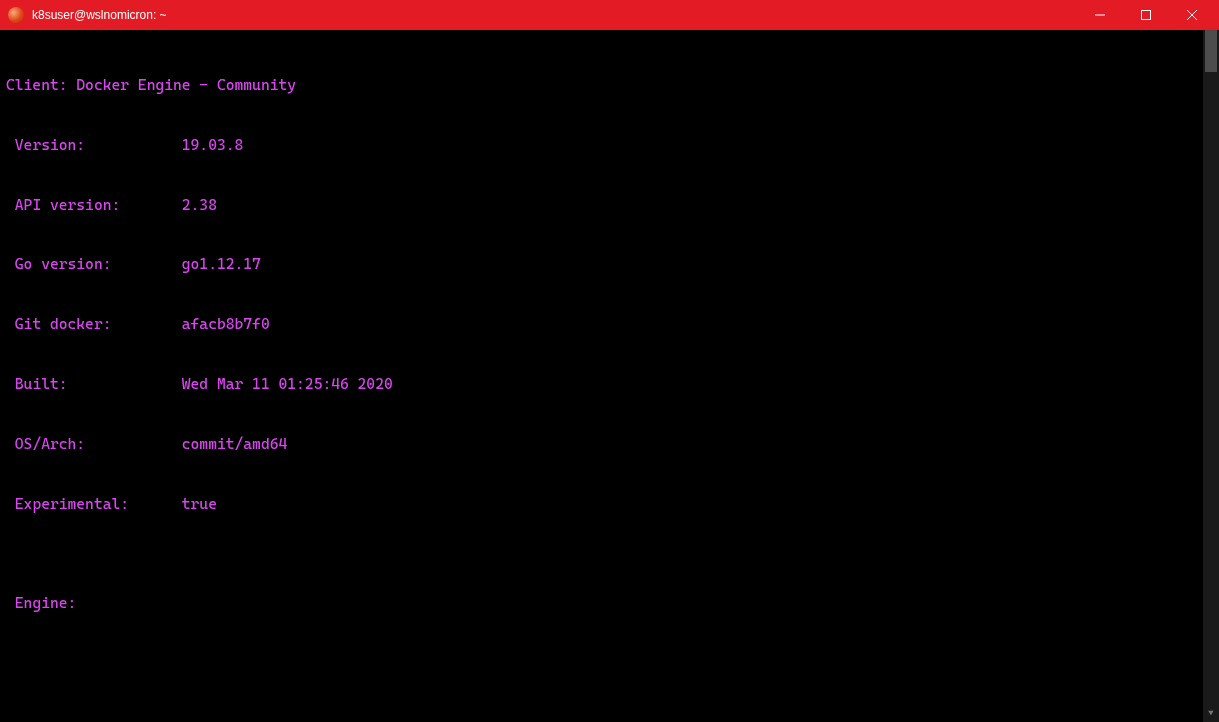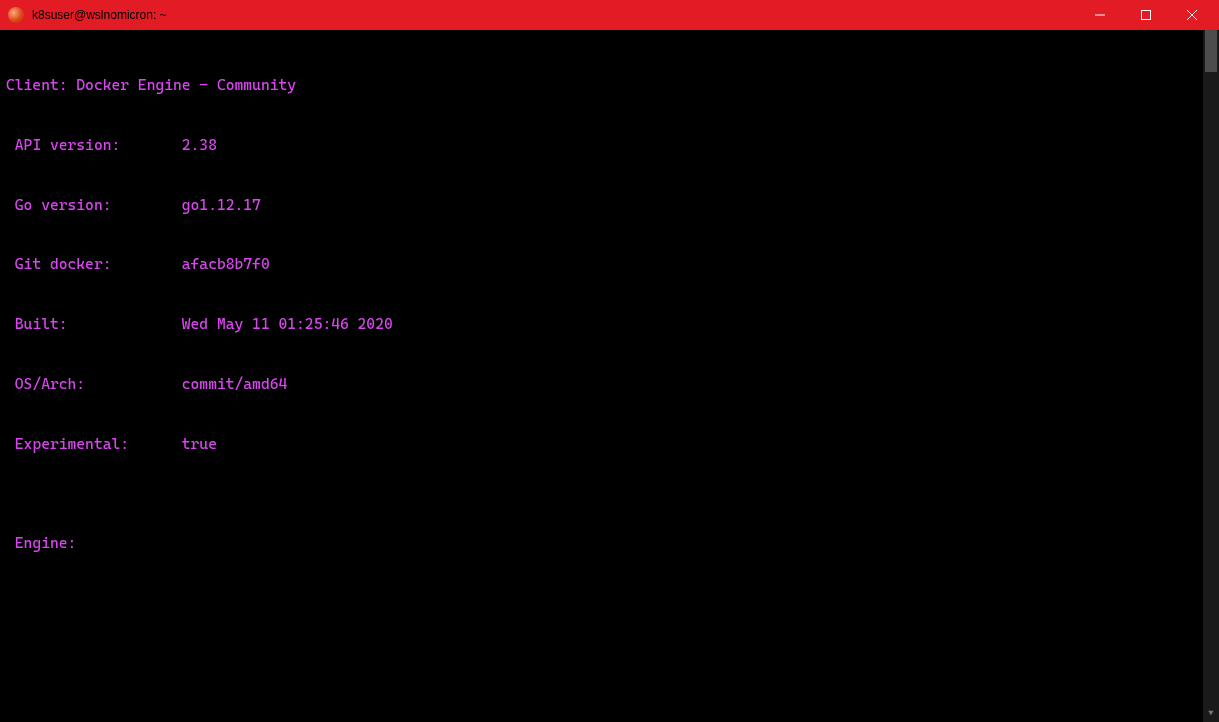--- a/index.html
+++ b/index.html
@@ -15,21 +15,21 @@
     background: #000;
     display: flex;
     flex-direction: column;
   }
   .titlebar {
     height: 30px;
     background: #e21b24;
     display: flex;
     align-items: center;
     padding: 0 4px 0 8px;
-    color: #000000;
+    color: #ffffff;
     font-family: 'Segoe UI', sans-serif;
     font-size: 12px;
   }
   .titlebar .app-icon {
     width: 16px;
     height: 16px;
     border-radius: 50%;
     background: radial-gradient(circle at 35% 35%, #fca67a, #dd4814 55%, #aa3300);
     margin-right: 8px;
     display: inline-flex;
@@ -118,24 +118,25 @@
       <div class="win-btn">
         <svg viewBox="0 0 10 10">
             <path d="M0 0 L10 10 M10 0 L0 10"></path>
           </svg>
       </div>
     </div>
   </div>
 
   <div class="terminal">
     <div class="line out">Client: Docker Engine - Community</div>
+    <div class="line out"> Version:           19.03.8</div>
     <div class="line out"> API version:       2.38</div>
     <div class="line out"> Go version:        go1.12.17</div>
     <div class="line out"> Git docker:        afacb8b7f0</div>
-    <div class="line out"> Built:             Wed May 11 01:25:46 2020</div>
+    <div class="line out"> Built:             Wed Mar 11 01:25:46 2020</div>
     <div class="line out"> OS/Arch:           commit/amd64</div>
     <div class="line out"> Experimental:      true</div>
     <div class="line out"></div>
     <div class="line out"> Engine:</div>
     
     
     
     
     
     

